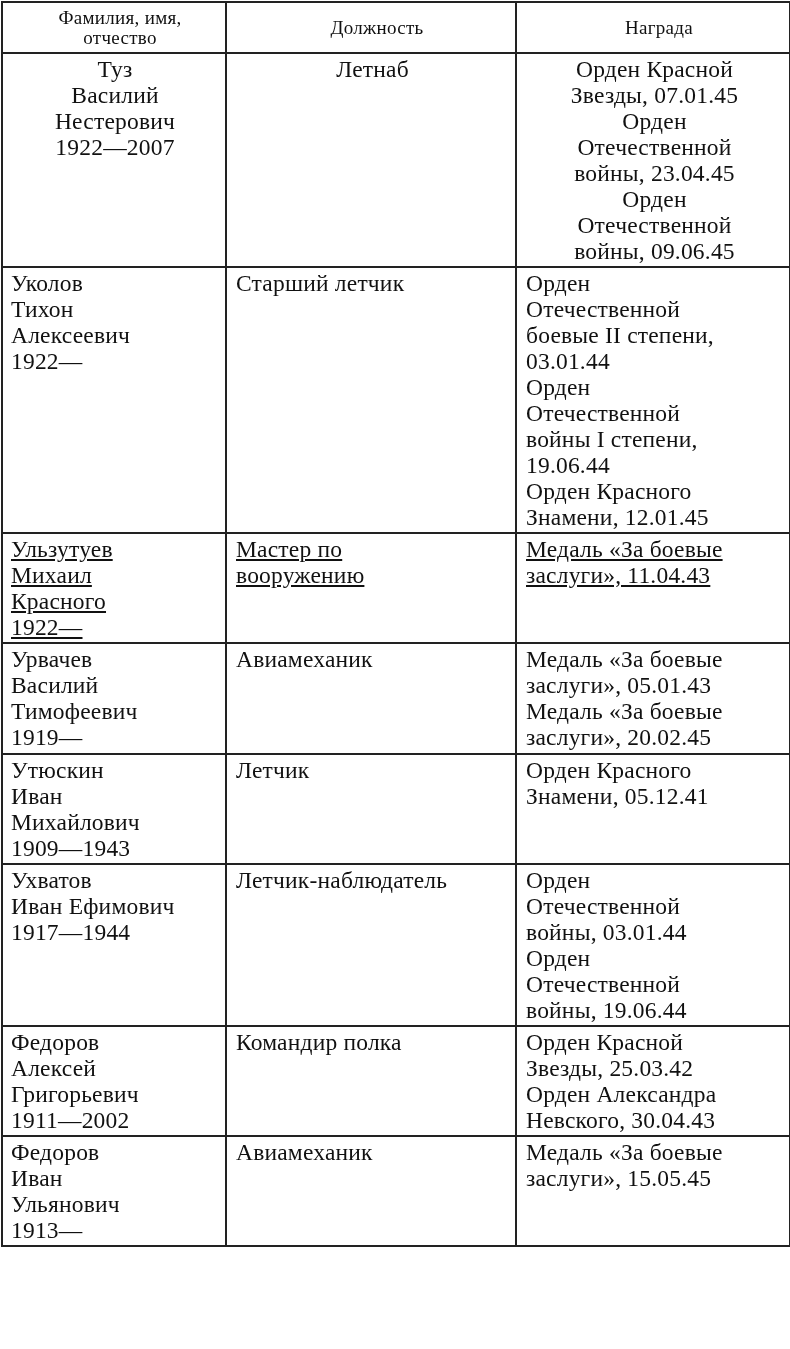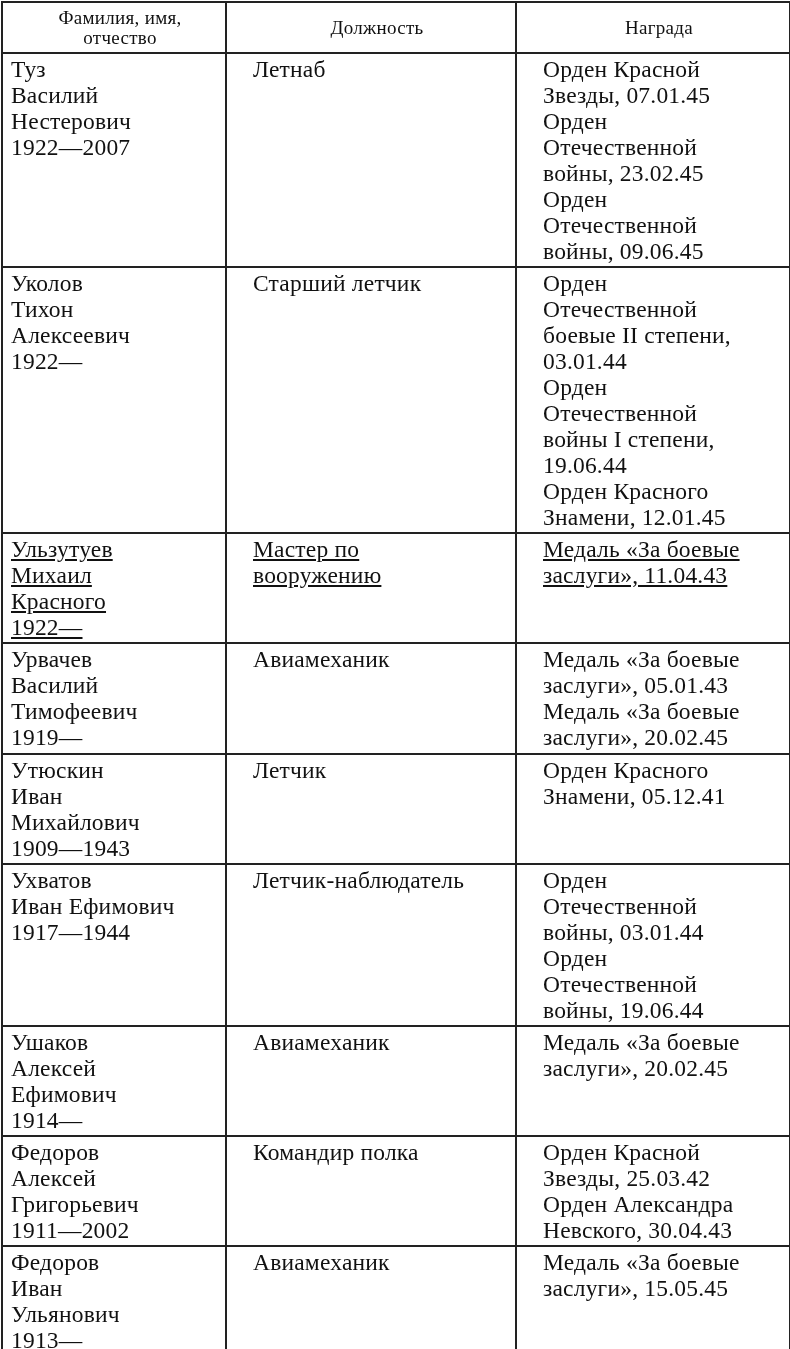--- a/index.html
+++ b/index.html
@@ -29,21 +29,21 @@
     height: 49px;
     letter-spacing: 0.3px;
     padding-left: 12px;
   }
   table.awards td {
     font-size: 23.5px;
     line-height: 26px;
     letter-spacing: 0.2px;
   }
   td .cell { padding: 2px 6px 2px 8px; }
-  td.col-award .cell, td.col-position .cell { padding-left: 9px; margin-left: 17px; }
+  td.col-award .cell, td.col-position .cell { padding-left: 9px; }
   .line { display: block; white-space: nowrap; }
 </style>
 </head>
 <body>
 
 <table class="awards">
   <colgroup>
       <col class="c1">
       <col class="c2">
       <col class="c3">
@@ -52,41 +52,41 @@
     <tr>
       <th>
         <span class="line">Фамилия, имя,</span>
         <span class="line">отчество</span>
       </th>
       <th>Должность</th>
       <th>Награда</th>
     </tr>
   </thead>
   <tbody id="rows">
-      <tr style="height: 206px;">
+      <tr style="height: 206px; text-align: center;">
         <td class="col-name">
           <div class="cell">
             <span class="line">Туз</span>
             <span class="line">Василий</span>
             <span class="line">Нестерович</span>
             <span class="line">1922—2007</span>
           </div>
         </td>
         <td class="col-position">
           <div class="cell">
             <span class="line">Летнаб</span>
           </div>
         </td>
         <td class="col-award">
           <div class="cell">
             <span class="line">Орден Красной</span>
             <span class="line">Звезды, 07.01.45</span>
             <span class="line">Орден</span>
             <span class="line">Отечественной</span>
-            <span class="line">войны, 23.02.45</span>
+            <span class="line">войны, 23.04.45</span>
             <span class="line">Орден</span>
             <span class="line">Отечественной</span>
             <span class="line">войны, 09.06.45</span>
           </div>
         </td>
       </tr>
       <tr style="height: 265px;">
         <td class="col-name">
           <div class="cell">
             <span class="line">Уколов</span>
@@ -198,41 +198,20 @@
           <div class="cell">
             <span class="line">Орден</span>
             <span class="line">Отечественной</span>
             <span class="line">войны, 03.01.44</span>
             <span class="line">Орден</span>
             <span class="line">Отечественной</span>
             <span class="line">войны, 19.06.44</span>
           </div>
         </td>
       </tr>
-      <tr style="height: 108px;">
-        <td class="col-name">
-          <div class="cell">
-            <span class="line">Ушаков</span>
-            <span class="line">Алексей</span>
-            <span class="line">Ефимович</span>
-            <span class="line">1914—</span>
-          </div>
-        </td>
-        <td class="col-position">
-          <div class="cell">
-            <span class="line">Авиамеханик</span>
-          </div>
-        </td>
-        <td class="col-award">
-          <div class="cell">
-            <span class="line">Медаль «За боевые</span>
-            <span class="line">заслуги», 20.02.45</span>
-          </div>
-        </td>
-      </tr>
       <tr style="height: 109px;">
         <td class="col-name">
           <div class="cell">
             <span class="line">Федоров</span>
             <span class="line">Алексей</span>
             <span class="line">Григорьевич</span>
             <span class="line">1911—2002</span>
           </div>
         </td>
         <td class="col-position">

